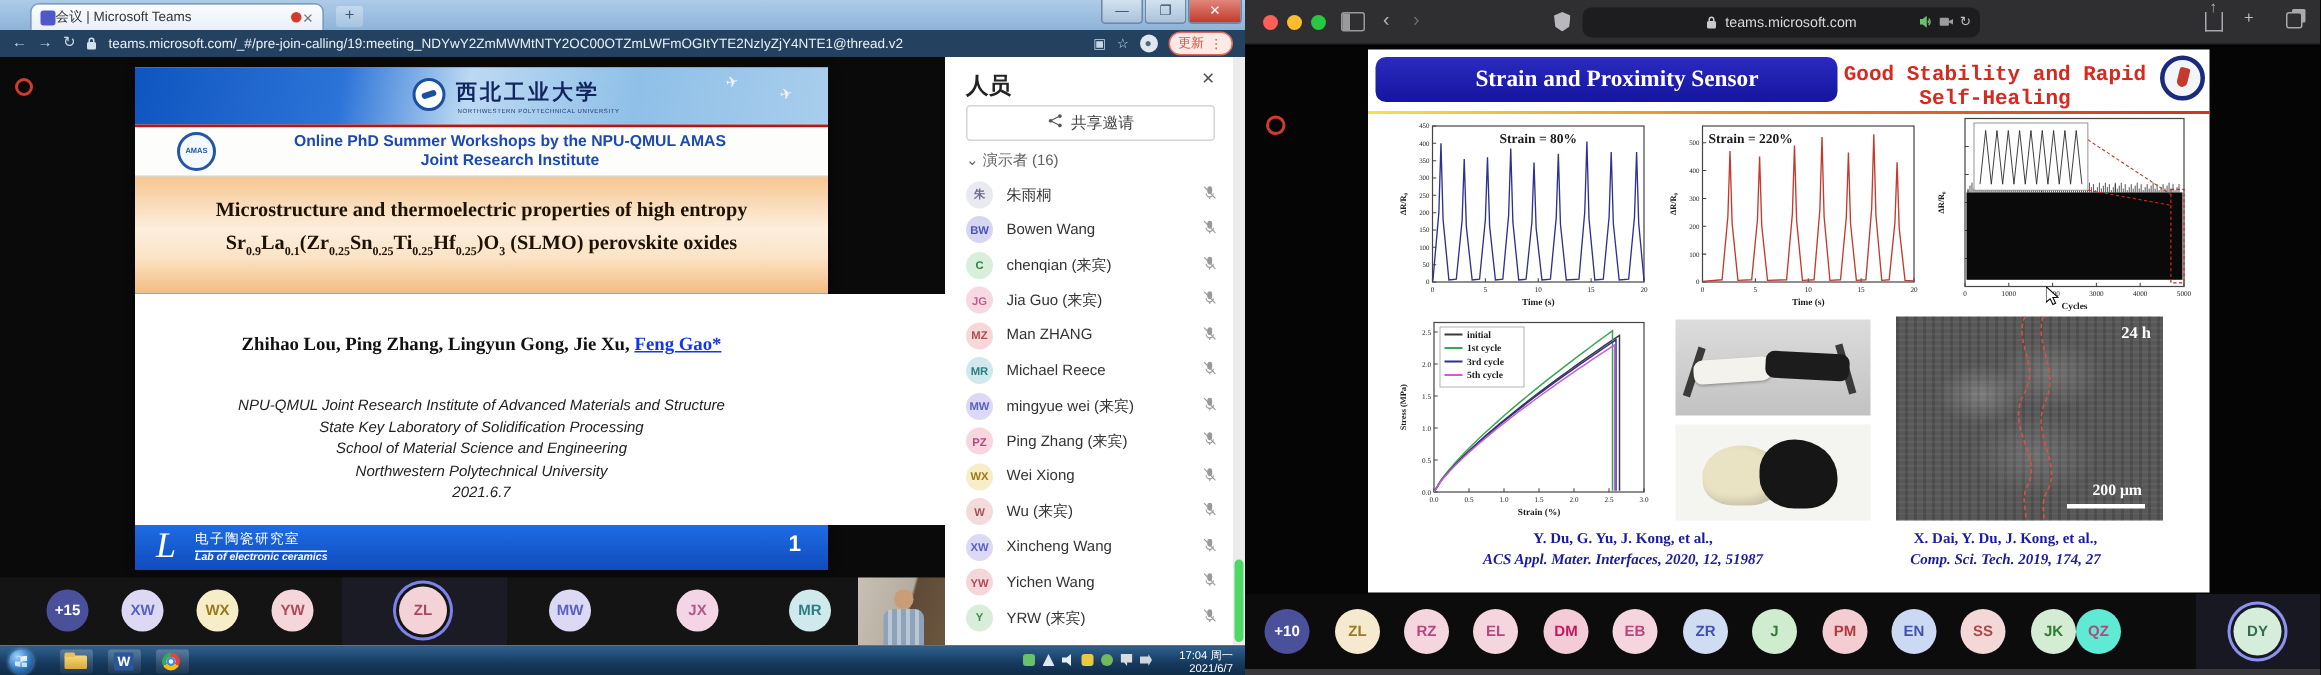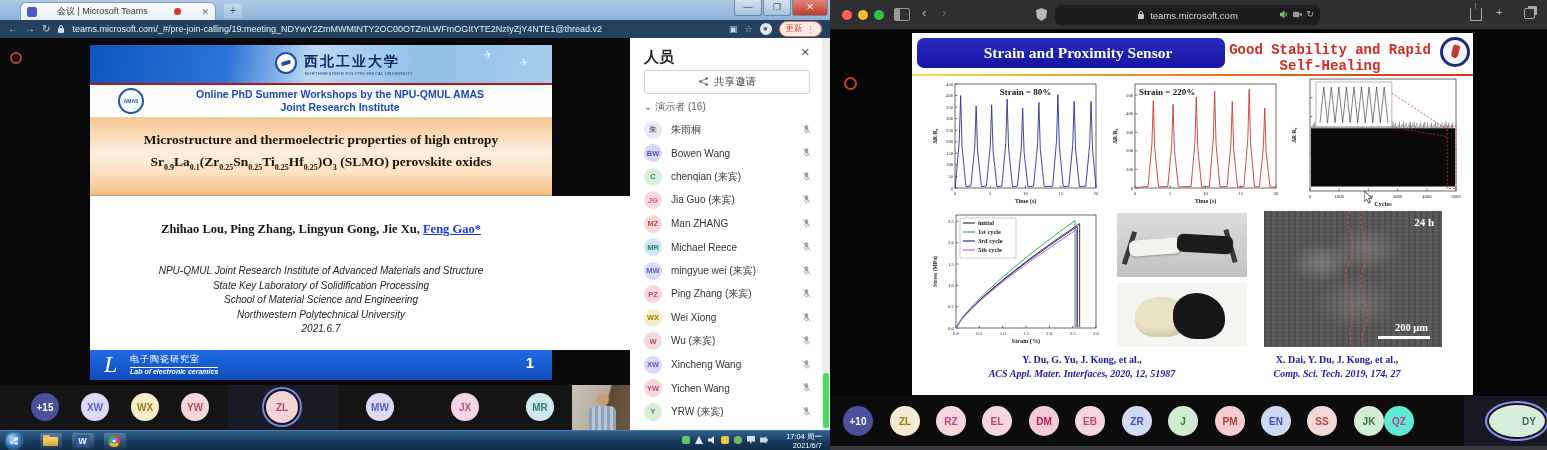--- a/index.html
+++ b/index.html
@@ -6,21 +6,21 @@
   .screen{position:relative;width:1547px;height:450px;background:#000;overflow:hidden;
           font-family:"Liberation Sans",sans-serif;}
   .serif{font-family:"Liberation Serif",serif;}
 
   
   .win-left{position:absolute;left:0;top:0;width:830px;height:450px;background:#0b0b0b;}
   .tabstrip{position:absolute;left:0;top:0;width:830px;height:20px;
             background:linear-gradient(#aecbe8,#8db3d8);}
   .tab{position:absolute;left:20px;top:2px;width:196px;height:18px;
        background:linear-gradient(#fbfdfe,#e8f0f8);border:1px solid #7e9cbc;border-bottom:none;
-       border-radius:6px 6px 0 0;display:flex;align-items:center;gap:20px;padding:0 6px;
+       border-radius:6px 6px 0 0;display:flex;align-items:center;gap:0;padding:0 6px;
        font-size:9px;color:#333;box-sizing:border-box;}
   .teams-favicon{width:10px;height:10px;background:#5059c9;border-radius:2px;flex:0 0 auto;}
   .tab-title{flex:1;overflow:hidden;white-space:nowrap;}
   .tab-dot{width:7px;height:7px;border-radius:50%;background:#d23b2e;flex:0 0 auto;}
   .tab-close{color:#777;font-size:9px;flex:0 0 auto;cursor:default;}
   .newtab{position:absolute;left:224px;top:4px;width:18px;height:14px;border-radius:2px;
           background:linear-gradient(#c5d9ec,#a6c4e0);color:#3a5a7a;font-size:11px;
           text-align:center;line-height:13px;}
   .winctl{position:absolute;right:2px;top:0;display:flex;gap:1px;}
   .winctl span{width:26px;height:15px;text-align:center;line-height:14px;font-size:9px;
@@ -844,17 +844,17 @@
         <span class="r-av" style="left: 152px; background: rgb(246, 214, 222); color: rgb(181, 72, 126);">EL</span>
         <span class="r-av" style="left: 199px; background: rgb(244, 204, 216); color: rgb(194, 24, 91);">DM</span>
         <span class="r-av" style="left: 245px; background: rgb(246, 214, 222); color: rgb(181, 72, 126);">EB</span>
         <span class="r-av" style="left: 292px; background: rgb(208, 220, 242); color: rgb(63, 81, 181);">ZR</span>
         <span class="r-av" style="left: 338px; background: rgb(207, 236, 207); color: rgb(46, 125, 50);">J</span>
         <span class="r-av" style="left: 385px; background: rgb(244, 205, 210); color: rgb(179, 57, 57);">PM</span>
         <span class="r-av" style="left: 431px; background: rgb(203, 218, 242); color: rgb(63, 81, 181);">EN</span>
         <span class="r-av" style="left: 477px; background: rgb(244, 215, 215); color: rgb(169, 74, 74);">SS</span>
         <span class="r-av" style="left: 524px; background: rgb(211, 236, 211); color: rgb(46, 125, 50);">JK</span>
         <span class="r-av" style="left: 554px; background: #5eead4; color: rgb(181, 72, 126);">QZ</span>
-        <span class="r-av active" style="left: 659px; background: rgb(214, 237, 220); color: rgb(47, 111, 79); padding-left: 24px;">DY</span>
+        <span class="r-av active" style="left: 659px; background: rgb(214, 237, 220); color: rgb(47, 111, 79);">DY</span>
       </div>
   </div>
   <div class="bottom-sliver"></div>
 </div>
 
 </body></html>

